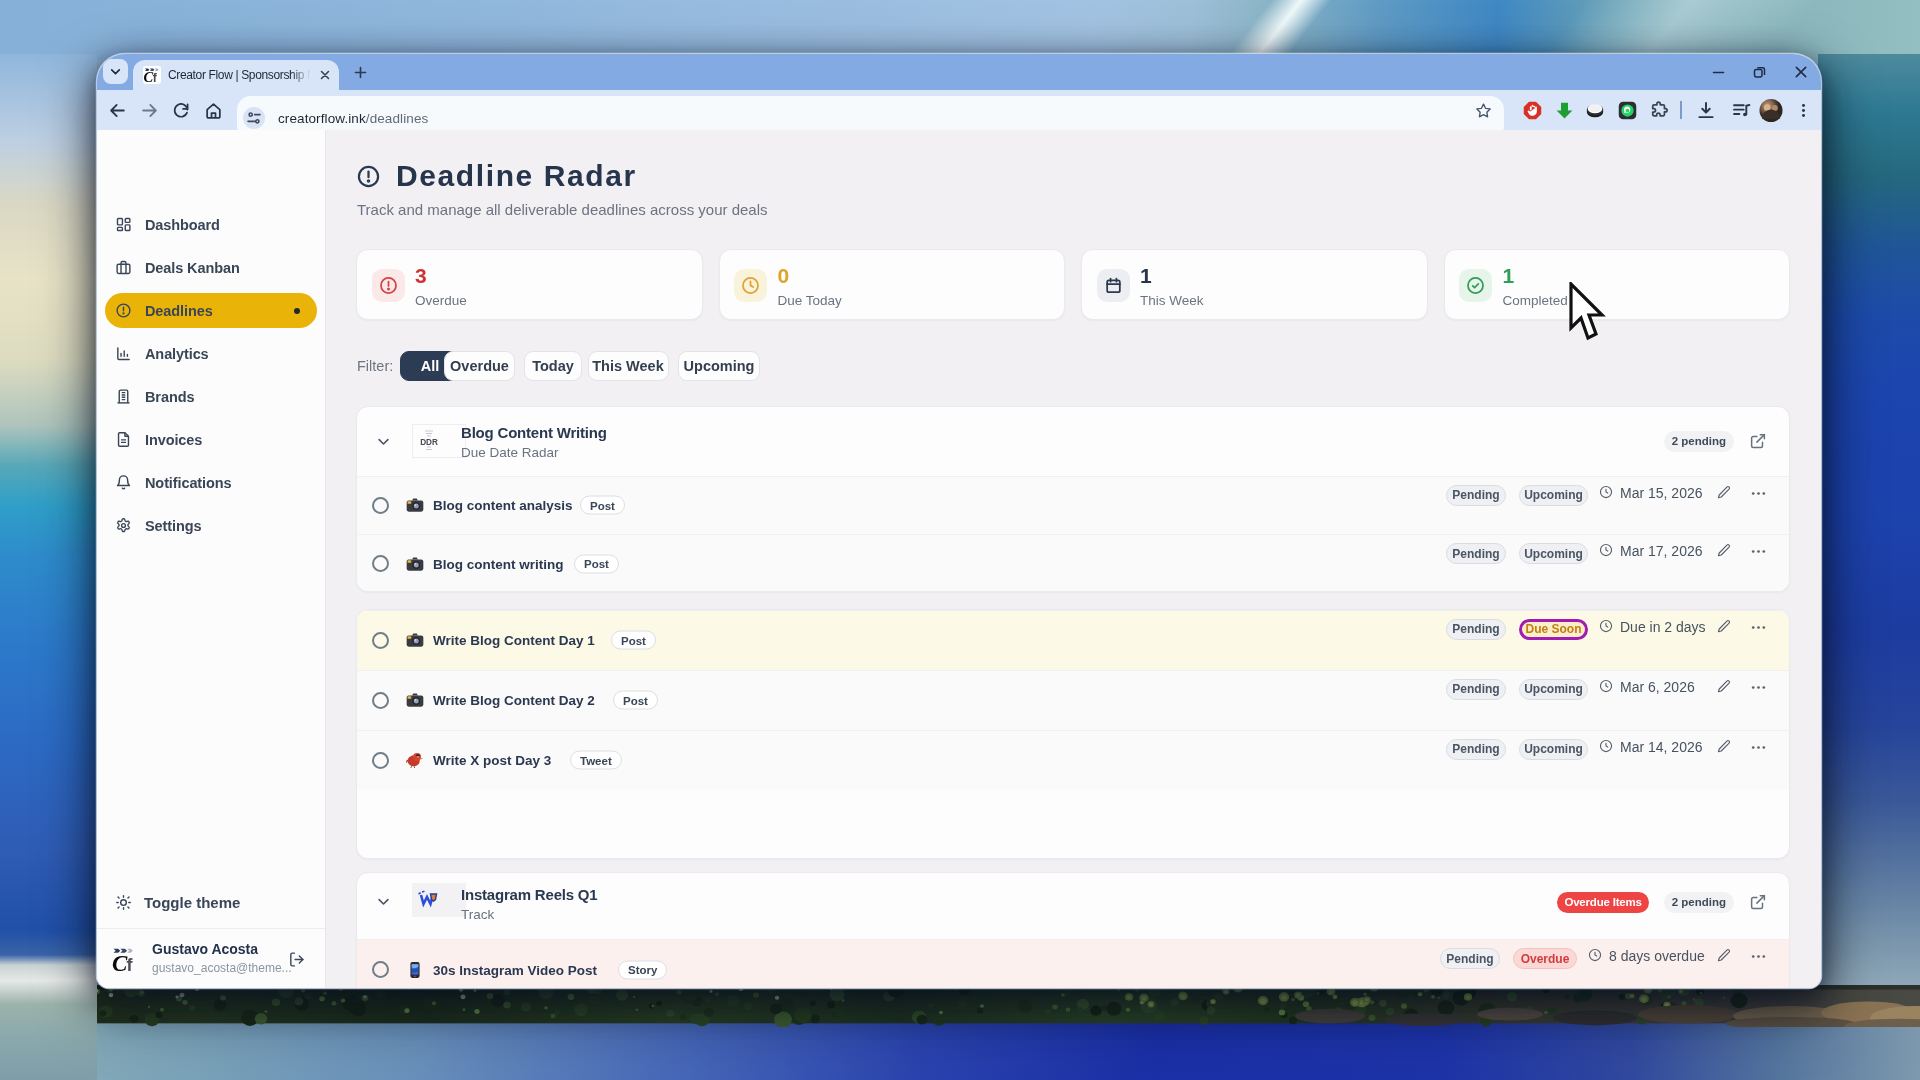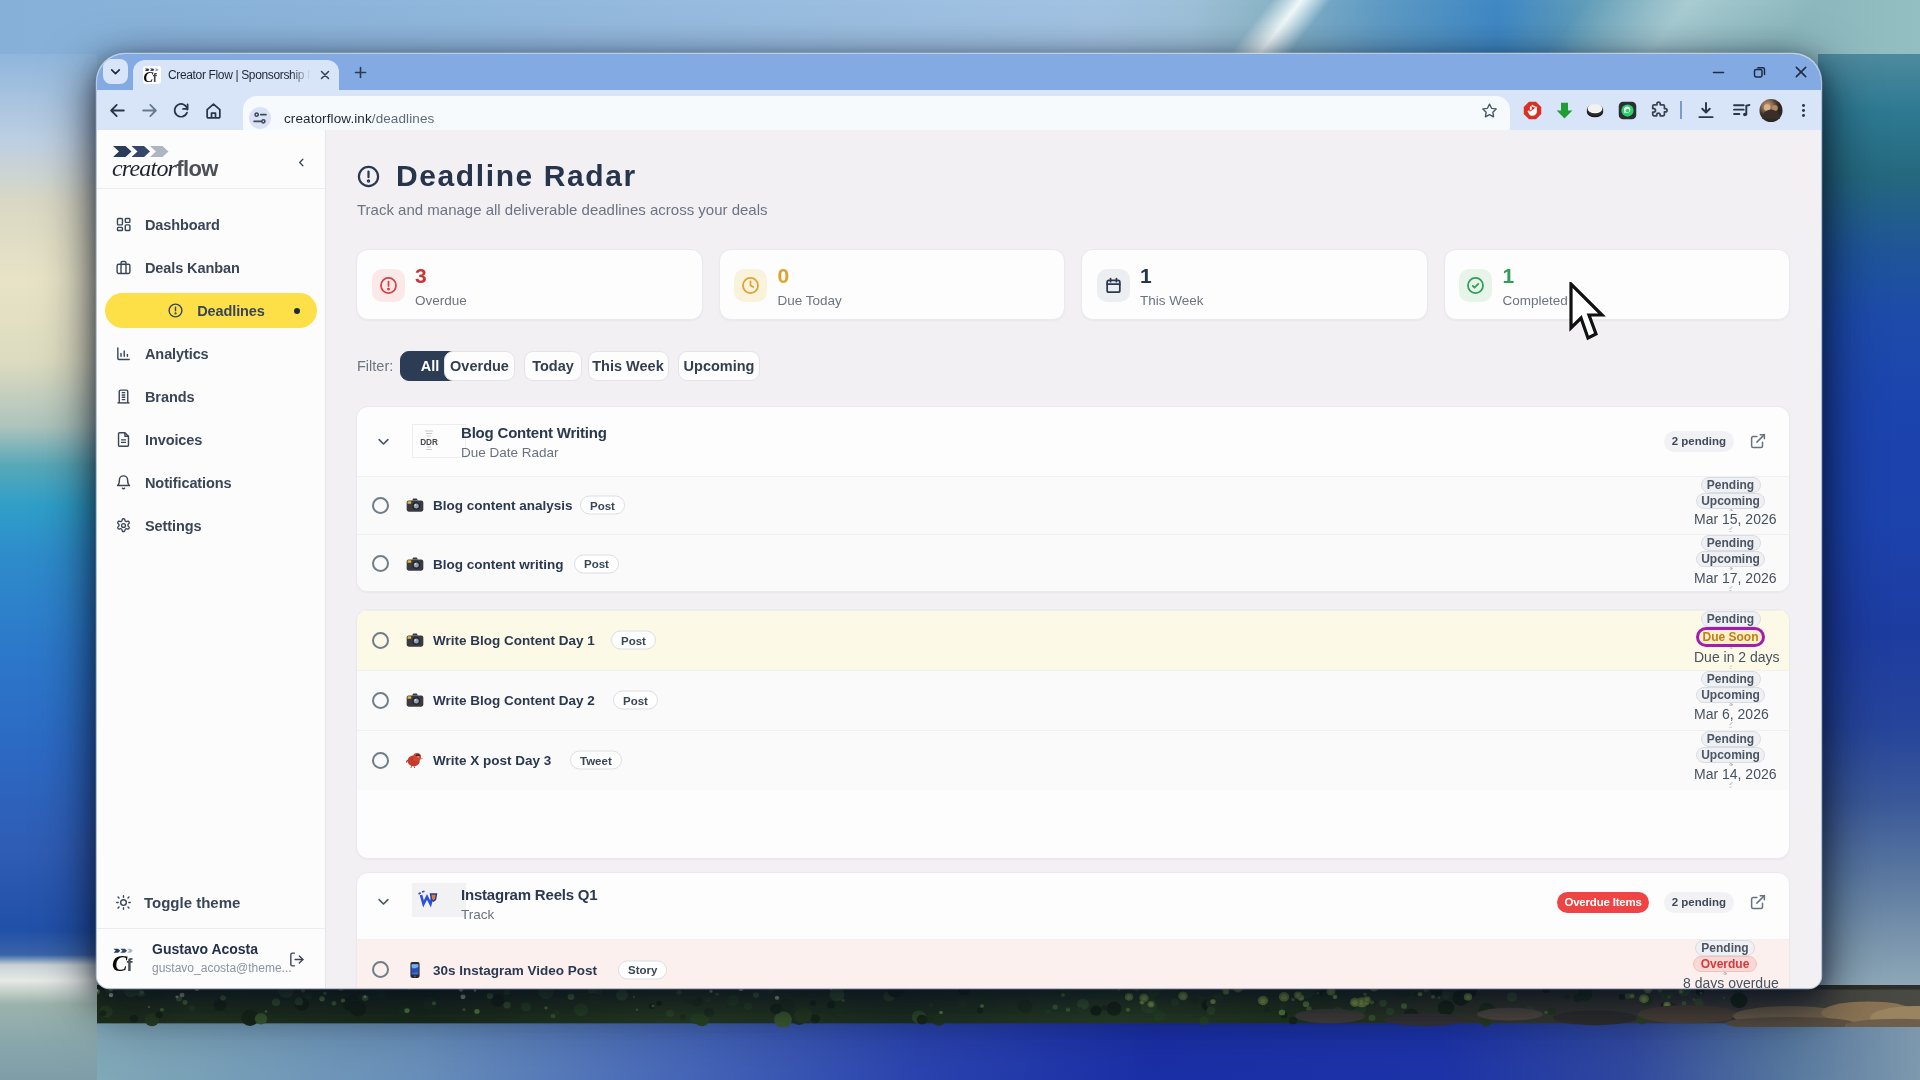--- a/index.html
+++ b/index.html
@@ -32,37 +32,37 @@
 #tab .fav { width:18px; height:18px; margin-left:10px; background:#fff; border-radius:3px; position:relative; flex:none; }
 #tab .title { margin-left:7px; font-size:12px; color:#1D2733; white-space:nowrap; letter-spacing:-.35px; width:146px; overflow:hidden; flex:none; }
 #tab .fade { position:absolute; left:158px; top:0; width:26px; height:30px; background:linear-gradient(90deg, rgba(216,228,248,0), #D8E4F8 75%); }
 #tab .x { position:absolute; right:7px; top:8px; width:14px; height:14px; }
 #newtab { position:absolute; left:249px; top:4px; width:28px; height:28px; display:flex; align-items:center; justify-content:center; }
 .wctl { position:absolute; top:0; height:36px; display:flex; align-items:center; justify-content:center; width:40px; }
 
 
 #toolbar { position:absolute; left:0; top:36px; width:100%; height:40px; background:#D8E4F8; }
 .tbico { position:absolute; top:8px; width:24px; height:24px; display:flex; align-items:center; justify-content:center; }
-#urlbar { position:absolute; left:146px; top:6px; width:1267px; height:44px; border-radius:14px; background:#F7FAFD; display:flex; align-items:center;text-align:right; }
+#urlbar { position:absolute; left:140px; top:6px; width:1267px; height:44px; border-radius:14px; background:#F7FAFD; display:flex; align-items:center;text-align:right; }
 #urlbar .tune { margin-left:11px; width:16px; height:16px; flex:none; }
 #urlbar .url { margin-left:13px; font-size:13.5px; color:#1D2733; letter-spacing:.1px; }
 #urlbar .star { position:absolute; right:12px; top:6px; width:17px; height:17px; }
 
 
 #app { position:absolute; left:0; top:76px; width:1724px; height:858px; display:flex; }
 #sidebar { width:229px; height:100%; background:#FCFCFD; border-right:1px solid #E7E7EB; position:relative; flex:none; }
 #main { flex:1; height:100%; background:#F2F0F3; position:relative; overflow:hidden; }
 
 
 #logo { position:absolute; left:0; top:0; width:100%; height:59px; border-bottom:1px solid #ECECEF; }
 #nav { position:absolute; left:0; top:77px; width:100%; }
 .nav-item { height:35px; margin:0 8px 8px 8px; border-radius:18px; display:flex; align-items:center; padding-left:10px; position:relative; }
 .nav-item svg { width:17px; height:17px; flex:none; }
 .nav-item span { margin-left:13px; font-size:14.5px; font-weight:600; color:#3A4657; letter-spacing:-.1px; }
-.nav-item.active { background:#fde047;justify-content:center; }
+.nav-item.active { background:#eab308; }
 .nav-item.active::after { content:""; position:absolute; right:17px; top:15px; width:6px; height:6px; border-radius:3px; background:#1F2937; }
 #toggletheme { position:absolute; left:0; top:755px; width:100%; height:35px; display:flex; align-items:center; padding-left:18px; }
 #toggletheme span { margin-left:12px; font-size:15px; font-weight:600; color:#3A4657; }
 #userrow { position:absolute; left:0; top:798px; width:100%; height:60px; border-top:1px solid #ECECEF; }
 
 
 #pgheader svg.warn { position:absolute; left:31px; top:35px; width:23px; height:23px; }
 #pgtitle { position:absolute; left:70px; top:29px; font-size:30px; font-weight:800; color:#26344C; letter-spacing:1.6px; }
 #pgsub { position:absolute; left:31px; top:71px; font-size:15px; color:#6B7482; }
 
@@ -89,21 +89,21 @@
 .npend { background:#F2F2F5; color:#3E4A5B; font-size:11.5px; font-weight:600; padding:4.5px 8px; border-radius:999px; white-space:nowrap; }
 .redpill { background:#EE4444; color:#fff; font-size:11.5px; font-weight:700; padding:4.5px 7px; border-radius:999px; margin-right:15px; white-space:nowrap; letter-spacing:-.2px; }
 .gext { width:18px; height:18px; margin-left:15px; }
 .trow { height:58.5px; border-top:1px solid #F0F0F2; position:relative; background:#FBFAFB; }
 .trow.cream { background:#FDF9E7; }
 .trow.pink { background:#FCF0EF; }
 .trow .cb { position:absolute; left:14.5px; top:50%; margin-top:-8.5px; width:17px; height:17px; border:2px solid #6F7E87; border-radius:50%; }
 .trow .emo { position:absolute; left:48px; top:50%; margin-top:-10px; width:20px; height:20px; }
 .trow .tt { position:absolute; left:76px; top:50%; transform:translateY(-50%); font-size:13.5px; font-weight:700; color:#2A3850; white-space:nowrap; }
 .typepill { font-size:11.5px; font-weight:600; color:#3A4656; background:#fff; border:1px solid #DCDEE3; border-radius:999px; padding:2.5px 9px; position:absolute; top:50%; transform:translateY(-50%); }
-.rside { position:absolute; right:22px; top:0; height:100%; display:flex; align-items:center;flex-direction:column; }
+.rside { position:absolute; right:22px; top:8px; height:100%; display:flex; align-items:flex-start; }
 .spill { height:21px; display:flex; align-items:center; justify-content:center; border-radius:999px; font-size:12px; font-weight:600; white-space:nowrap; }
 .spill.gray.pend { width:60px; }
 .spill.gray.upc { width:69px; }
 .spill.amber { width:69px; }
 .spill.red { width:64px; }
 .spill.gray { background:#EEF0F3; border:1px solid #D9DCE1; color:#4B5563; }
 .spill.amber { background:#FBEECB; border:3px solid #a21caf; color:#C07F10; font-weight:700; }
 .spill.red { background:#F9D8D6; border:1px solid #F2C2C0; color:#D23B3B; font-weight:700; }
 .ddate { font-size:14px; color:#47525F; white-space:nowrap; overflow:visible; }
 svg.rowico { display:block; }
@@ -593,31 +593,20 @@
       <div class="tbico" style="left:1694px">
           <svg width="17" height="17" viewBox="0 0 24 24" fill="#273649">
             <circle cx="12" cy="5" r="2.1"></circle>
             <circle cx="12" cy="12" r="2.1"></circle>
             <circle cx="12" cy="19" r="2.1"></circle>
           </svg>
         </div>
     </div>
     <div id="app">
       <div id="sidebar">
-        <div id="logo">
-          <svg style="position:absolute;left:16px;top:16px" width="56" height="11" viewBox="0 0 56 11">
-            <path d="M0 0h12.5l6 5.5-6 5.5H0l6-5.5z" fill="#2B3B5C"></path>
-            <path d="M18.5 0H31l6 5.5-6 5.5H18.5l6-5.5z" fill="#36466A"></path>
-            <path d="M37 0h12.5l6 5.5-6 5.5H37l6-5.5z" fill="#AEB6C2"></path>
-          </svg>
-          <div style="position:absolute;left:15px;top:25px;font-family:'Liberation Serif',serif;font-style:italic;font-size:24px;color:#1D2430;letter-spacing:-.8px">creator<span style="font-family:'Liberation Sans',sans-serif;font-style:normal;font-weight:800;font-size:22px;color:#4C4F55;letter-spacing:-.6px">flow</span></div>
-          <svg style="position:absolute;left:199px;top:27px" width="11" height="11" viewBox="0 0 24 24" fill="none" stroke="#3A4657" stroke-width="2.8" stroke-linecap="round" stroke-linejoin="round">
-              <path d="M15 5l-7 7 7 7"></path>
-            </svg>
-        </div>
         <div id="nav">
           <div class="nav-item">
               <svg viewBox="0 0 24 24" fill="none" stroke="#3A4657" stroke-width="2">
                 <rect x="3.5" y="3.5" width="7" height="9" rx="1.2"></rect>
                 <rect x="14.5" y="3.5" width="6.5" height="5.5" rx="1.2"></rect>
                 <rect x="14.5" y="12.5" width="6.5" height="8" rx="1.2"></rect>
                 <rect x="3.5" y="16" width="7" height="4.5" rx="1.2"></rect>
               </svg>
               <span>Dashboard</span>
             </div>

